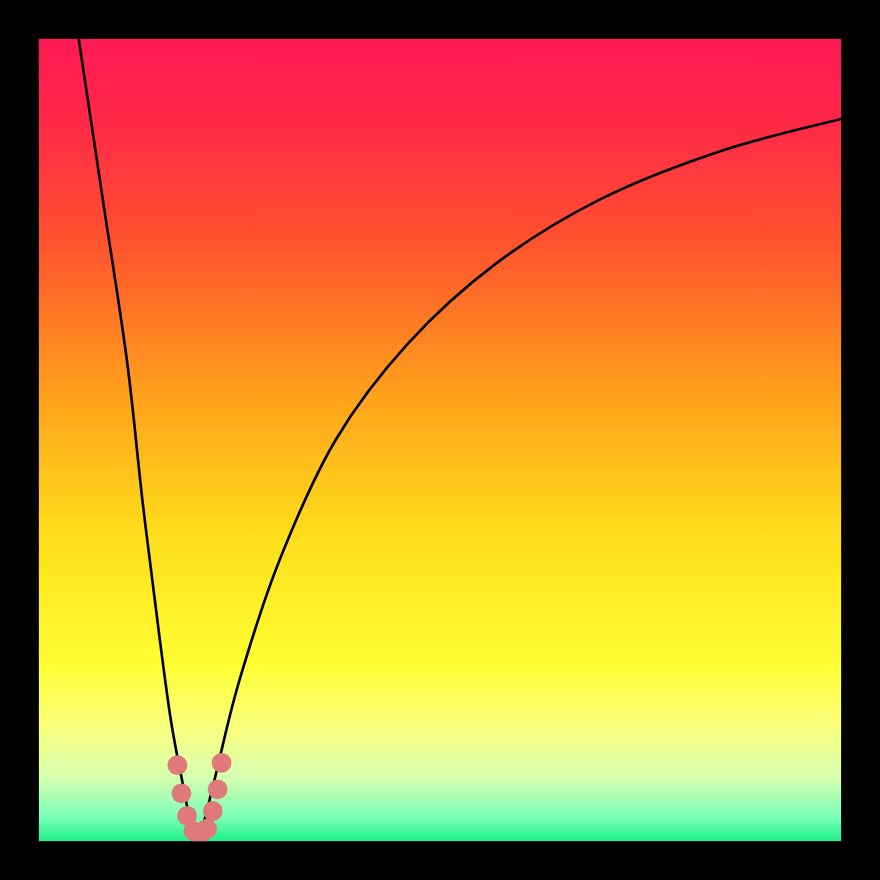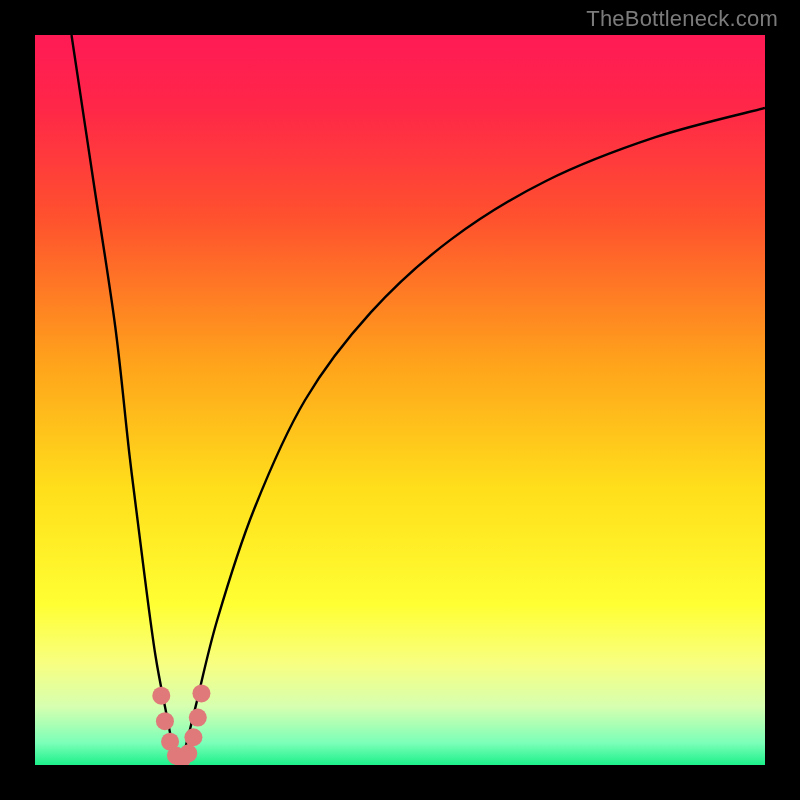--- a/index.html
+++ b/index.html
@@ -43,21 +43,20 @@
     font-weight: 500;
     letter-spacing: 0.2px;
     user-select: none;
   }
 </style>
 </head>
 <body>
 
 <div class="frame">
 
-  <div class="watermark">TheBottleneck.com</div>
 
   <div class="plot">
 
     <svg class="gradient" viewBox="0 0 730 730" preserveAspectRatio="none">
       <defs>
         <linearGradient id="bg" x1="0" y1="0" x2="0" y2="1">
             <stop offset="0%" stop-color="#ff1a55"></stop>
             <stop offset="10%" stop-color="#ff2748"></stop>
             <stop offset="25%" stop-color="#ff512e"></stop>
             <stop offset="45%" stop-color="#ffa31b"></stop>

